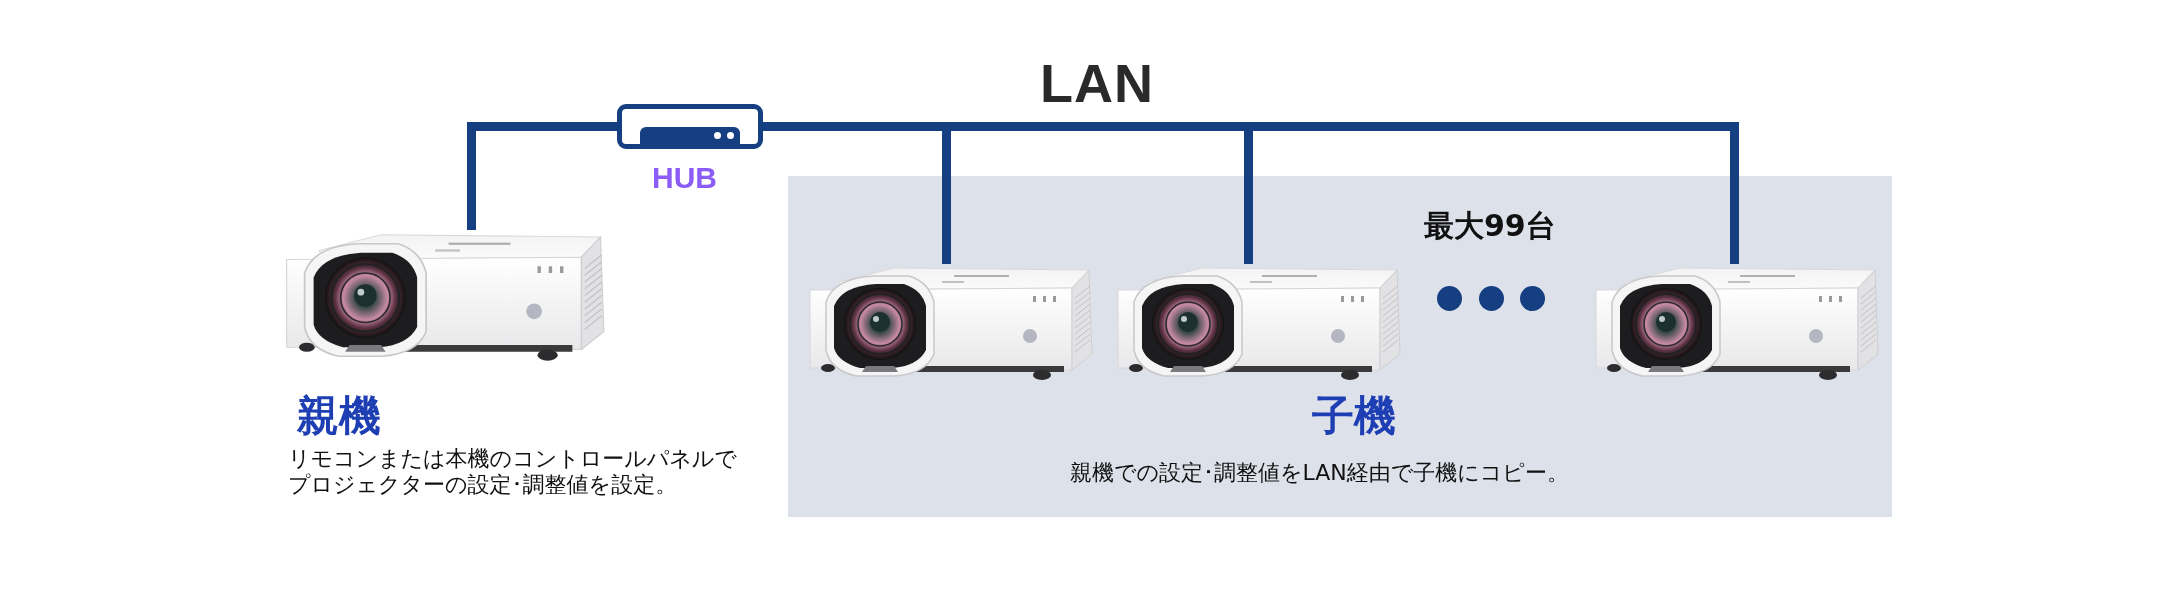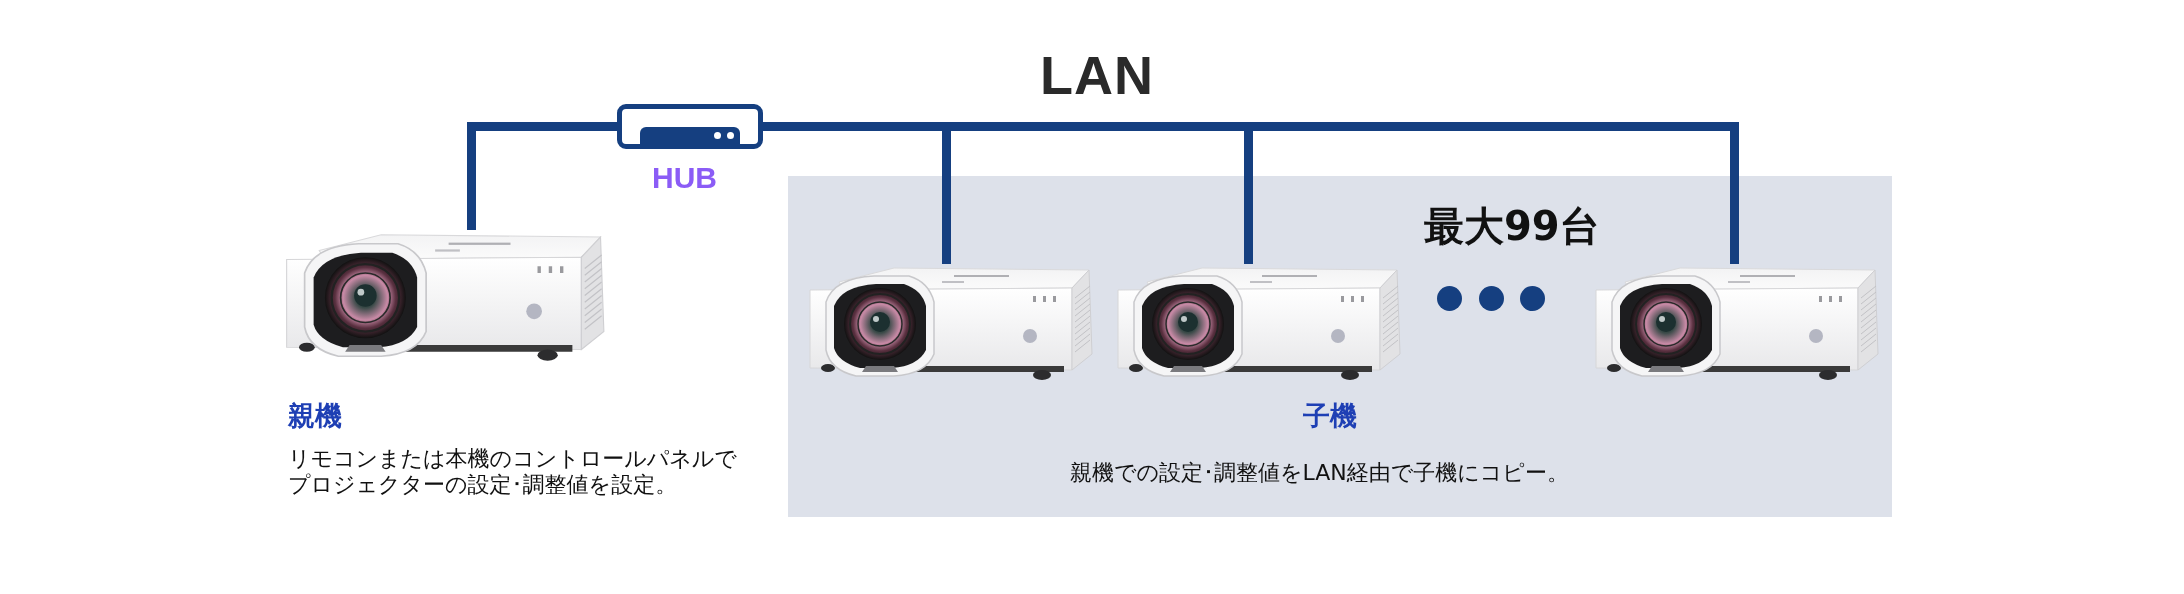--- a/index.html
+++ b/index.html
@@ -1,32 +1,32 @@
 <!DOCTYPE html>
 <html><head>
 <meta charset="utf-8">
 <style>
   html, body { margin: 0; padding: 0; background: #ffffff; }
   body { width: 2184px; height: 594px; position: relative; overflow: hidden;
          font-family: "DejaVu Sans", "Liberation Sans", sans-serif; }
   .abs { position: absolute; }
   .slave-area { left: 788px; top: 176px; width: 1104px; height: 341px; background: #dde1ea; }
   .line { background: #153f80; position: absolute; }
-  .lan-label { left: 1040px; top: 48px; font-family: "Liberation Sans", sans-serif; font-weight: bold;
+  .lan-label { left: 1040px; top: 56px; font-family: "Liberation Sans", sans-serif; font-weight: bold;
                font-size: 54px; color: #2a2a2a; letter-spacing: 1px; line-height: 54px; }
   .hub { left: 617px; top: 104px; width: 146px; height: 45px; box-sizing: border-box;
          border: 5px solid #153f80; border-radius: 9px; background: #fff; }
   .hub-bar { position: absolute; left: 18px; right: 18px; bottom: 0; height: 17px; background: #153f80;
              border-radius: 6px 6px 0 0; }
   .hub-dot { position: absolute; width: 7px; height: 7px; background: #fff; border-radius: 50%; top: 5px; }
   .hub-label { left: 652px; top: 163px; font-family: "Liberation Sans", sans-serif; font-weight: bold;
                font-size: 30px; color: #8b5cf6; line-height: 30px; }
-  .heading { font-weight: bold; font-size: 27px; color: #1e3fb4; line-height: 36px; }
+  .heading { font-weight: bold; font-size: 42px; color: #1e3fb4; line-height: 36px; margin-left: 9px; }
   .body-text { font-size: 22px; color: #111; line-height: 38px; white-space: nowrap; }
-  .max-label { left: 1424px; top: 208px; font-weight: bold; font-size: 40px; color: #111; line-height: 36px; }
+  .max-label { left: 1424px; top: 208px; font-weight: bold; font-size: 30px; color: #111; line-height: 36px; }
   .dot { width: 25px; height: 25px; border-radius: 50%; background: #153f80; top: 286px; }
   .projector { position: absolute; width: 290px; height: 120px; }
   .projector svg { width: 100%; height: 100%; display: block; }
 </style>
 </head>
 <body>
 
 <div class="abs slave-area"></div>
 
 <div class="line" style="left:467px; top:122px; width:1272px; height:9px;"></div>

